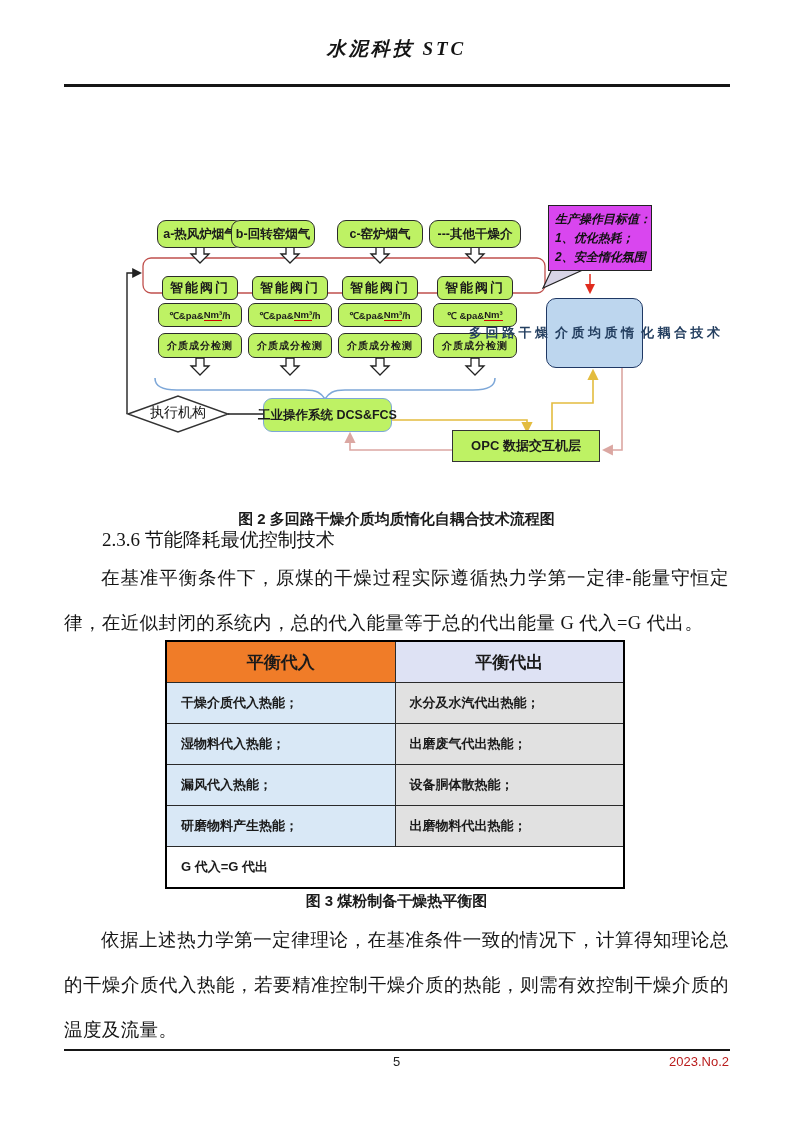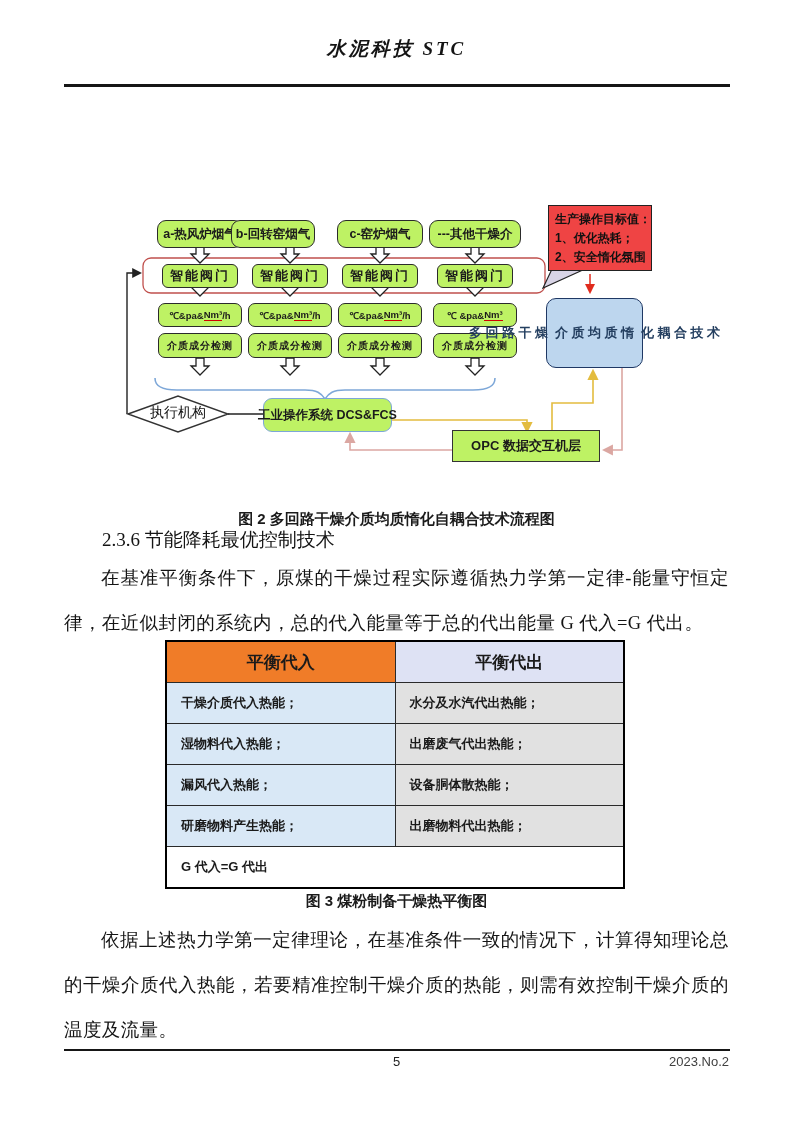--- a/index.html
+++ b/index.html
@@ -26,55 +26,55 @@
   .cap3{top:892px;}
 
   
   .flow{position:absolute;left:115px;top:200px;width:580px;height:275px;
     font-family:"Liberation Sans",sans-serif;}
   .flow svg{position:absolute;left:0;top:0;}
   .fbox{position:absolute;box-sizing:border-box;border:1.5px solid #2b2b2b;border-radius:8px;
     background:#bef264;display:flex;align-items:center;justify-content:center;
     font-weight:bold;color:#1b1b1b;white-space:nowrap;}
   .src{top:20px;height:28px;font-size:12.5px;border-radius:9px;}
-  .vlv{top:64px;height:24px;font-size:13px;letter-spacing:2px;border-radius:6px;}
+  .vlv{top:76px;height:24px;font-size:13px;letter-spacing:2px;border-radius:6px;}
   .sns{top:103px;height:24px;font-size:9.5px;border-radius:7px;}
   .det{top:133px;height:25px;font-size:10px;letter-spacing:1px;border-radius:7px;}
   .nm-red{border-bottom:1.5px solid #d00000;}
   .dcs{left:148px;top:198px;width:129px;height:34px;border:1.5px solid #7da7d8;
     border-radius:9px;font-size:12.5px;}
   .opc{left:337px;top:230px;width:148px;height:32px;border-radius:0;
     border:1.7px solid #333;font-size:13px;}
   .tech{left:431px;top:98px;width:97px;height:70px;background:#bdd6ee;
     border:1.5px solid #1f3864;border-radius:10px;font-size:13px;color:#243f60;
     flex-direction:row;line-height:20px;letter-spacing:3.5px;text-indent:3.5px;}
-  .callout{position:absolute;left:433px;top:5px;width:104px;height:66px;background:#ef4444;
+  .callout{position:absolute;left:433px;top:5px;width:104px;height:66px;background:#d946ef;
     border:1.5px solid #222;box-sizing:border-box;font-size:12px;font-weight:bold;
-    line-height:19px;padding:4px 0 0 6px;color:#111;}
+    line-height:19px;padding:4px 0 0 6px;color:#111;font-style:italic;}
   .actuator-label{position:absolute;left:13px;top:204px;width:100px;text-align:center;
     font-family:"Liberation Serif",serif;font-size:14px;color:#111;}
 
   
   table.balance{position:absolute;left:165px;top:640px;width:460px;border-collapse:collapse;
     table-layout:fixed;border:2.5px solid #000;font-family:"Liberation Sans",sans-serif;}
   table.balance th,table.balance td{border:1.6px solid #2a2a2a;height:38px;
     font-weight:bold;color:#1a1a1a;}
   table.balance th{font-size:17px;text-align:center;}
   table.balance td{font-size:13px;text-align:left;padding-left:14px;}
   .hd-in{background:#f07c28;}
   .hd-out{background:#dee2f4;}
   .c-in{background:#d9e8f6;}
   .c-out{background:#e1e1e1;}
   td.sum-row{background:#fff;text-align:center;font-size:17px;height:40px;padding-left:0;}
 
   
   .page-number{position:absolute;top:1054px;left:0;width:100%;text-align:center;
     font-family:"Liberation Sans",sans-serif;font-size:13px;color:#222;}
   .issue{position:absolute;top:1054px;right:64px;font-family:"Liberation Sans",sans-serif;
-    font-size:13px;color:#404040;}
+    font-size:13px;color:#b91c1c;}
 </style>
 </head>
 <body>
 
 <div class="page">
 
   <div class="journal-title">水泥科技 STC</div>
   <div class="rule-top"></div>
 
 

